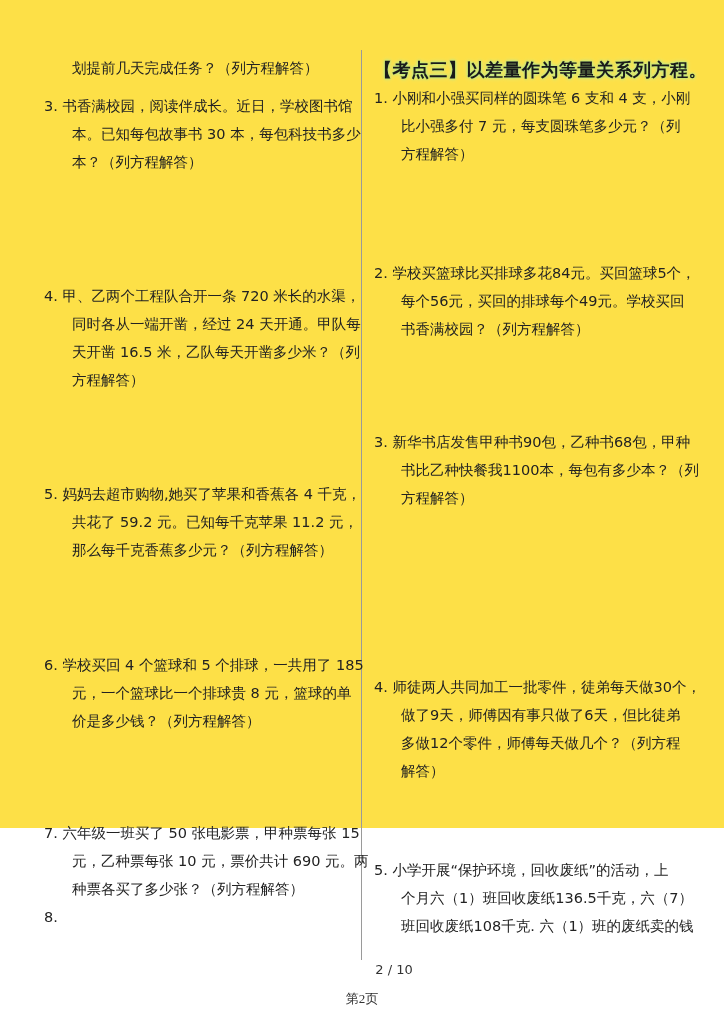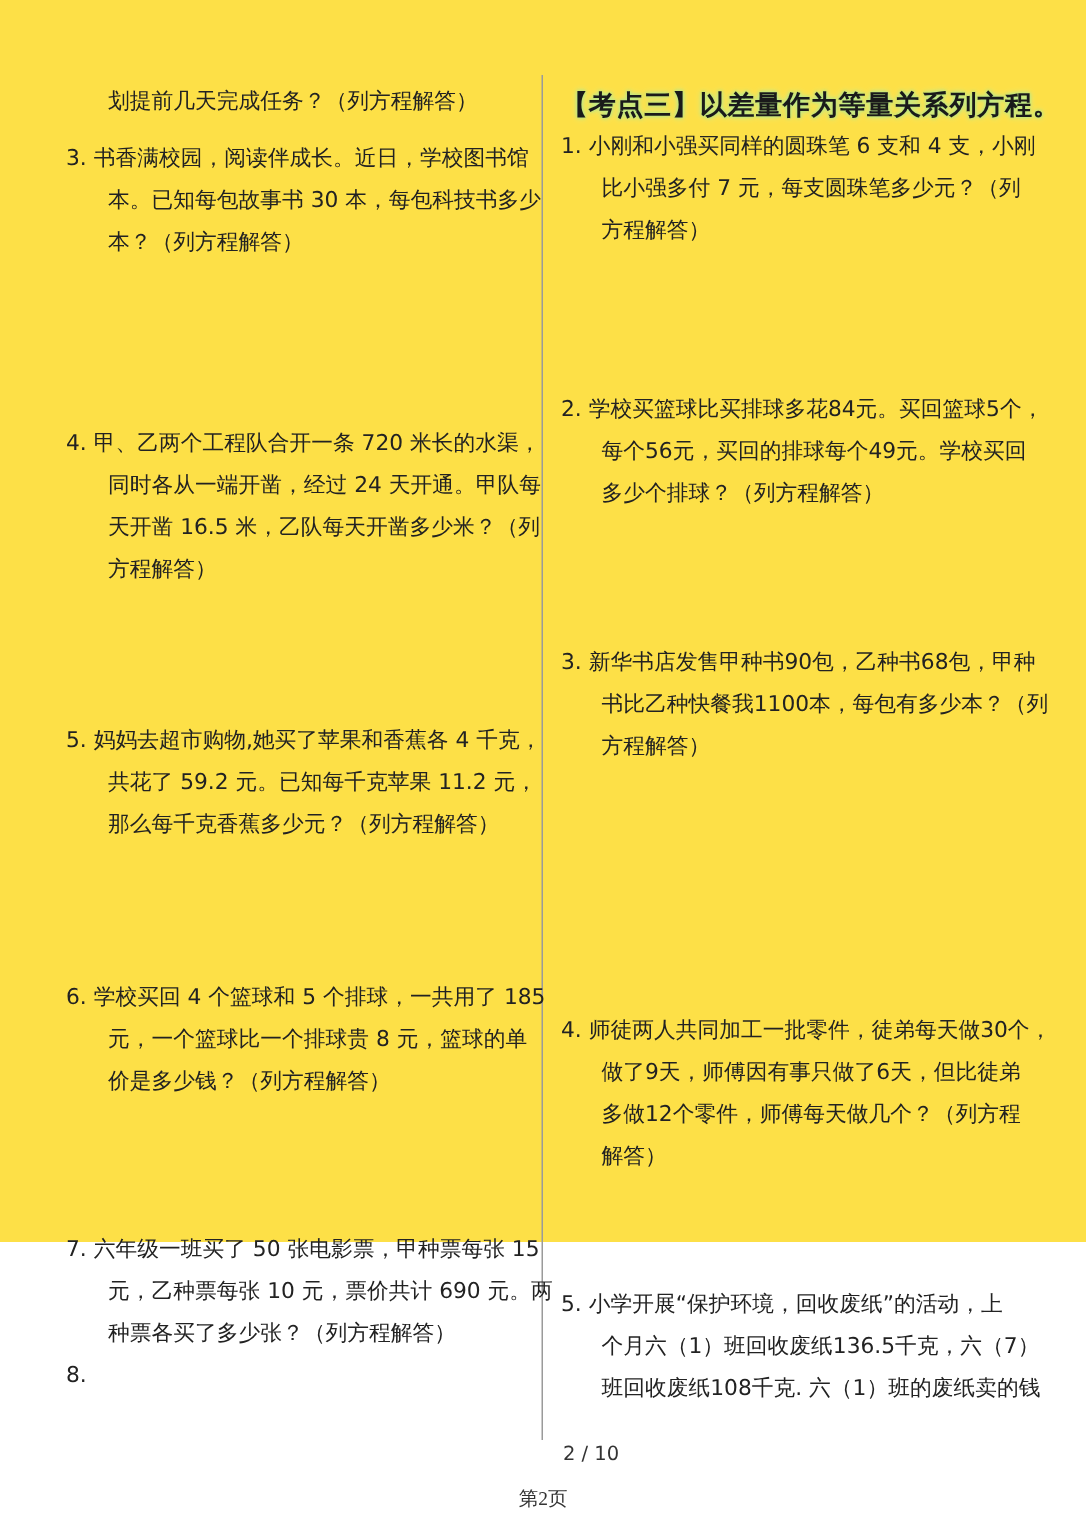--- a/index.html
+++ b/index.html
@@ -65,21 +65,21 @@
 
   <div class="q" style="left:374px; top:84px;">
     <span class="line">1. 小刚和小强买同样的圆珠笔 6 支和 4 支，小刚</span>
     <span class="line" style="padding-left:27px">比小强多付 7 元，每支圆珠笔多少元？（列</span>
     <span class="line" style="padding-left:27px">方程解答）</span>
   </div>
 
   <div class="q" style="left:374px; top:259px;">
     <span class="line">2. 学校买篮球比买排球多花84元。买回篮球5个，</span>
     <span class="line" style="padding-left:27px">每个56元，买回的排球每个49元。学校买回</span>
-    <span class="line" style="padding-left:27px">多少个排球？（列方程解答）</span>
+    <span class="line" style="padding-left:27px">书香满校园？（列方程解答）</span>
   </div>
 
   <div class="q" style="left:374px; top:428px;">
     <span class="line">3. 新华书店发售甲种书90包，乙种书68包，甲种</span>
     <span class="line" style="padding-left:27px">书比乙种快餐我1100本，每包有多少本？（列</span>
     <span class="line" style="padding-left:27px">方程解答）</span>
   </div>
 
   <div class="q" style="left:374px; top:673px;">
     <span class="line">4. 师徒两人共同加工一批零件，徒弟每天做30个，</span>

